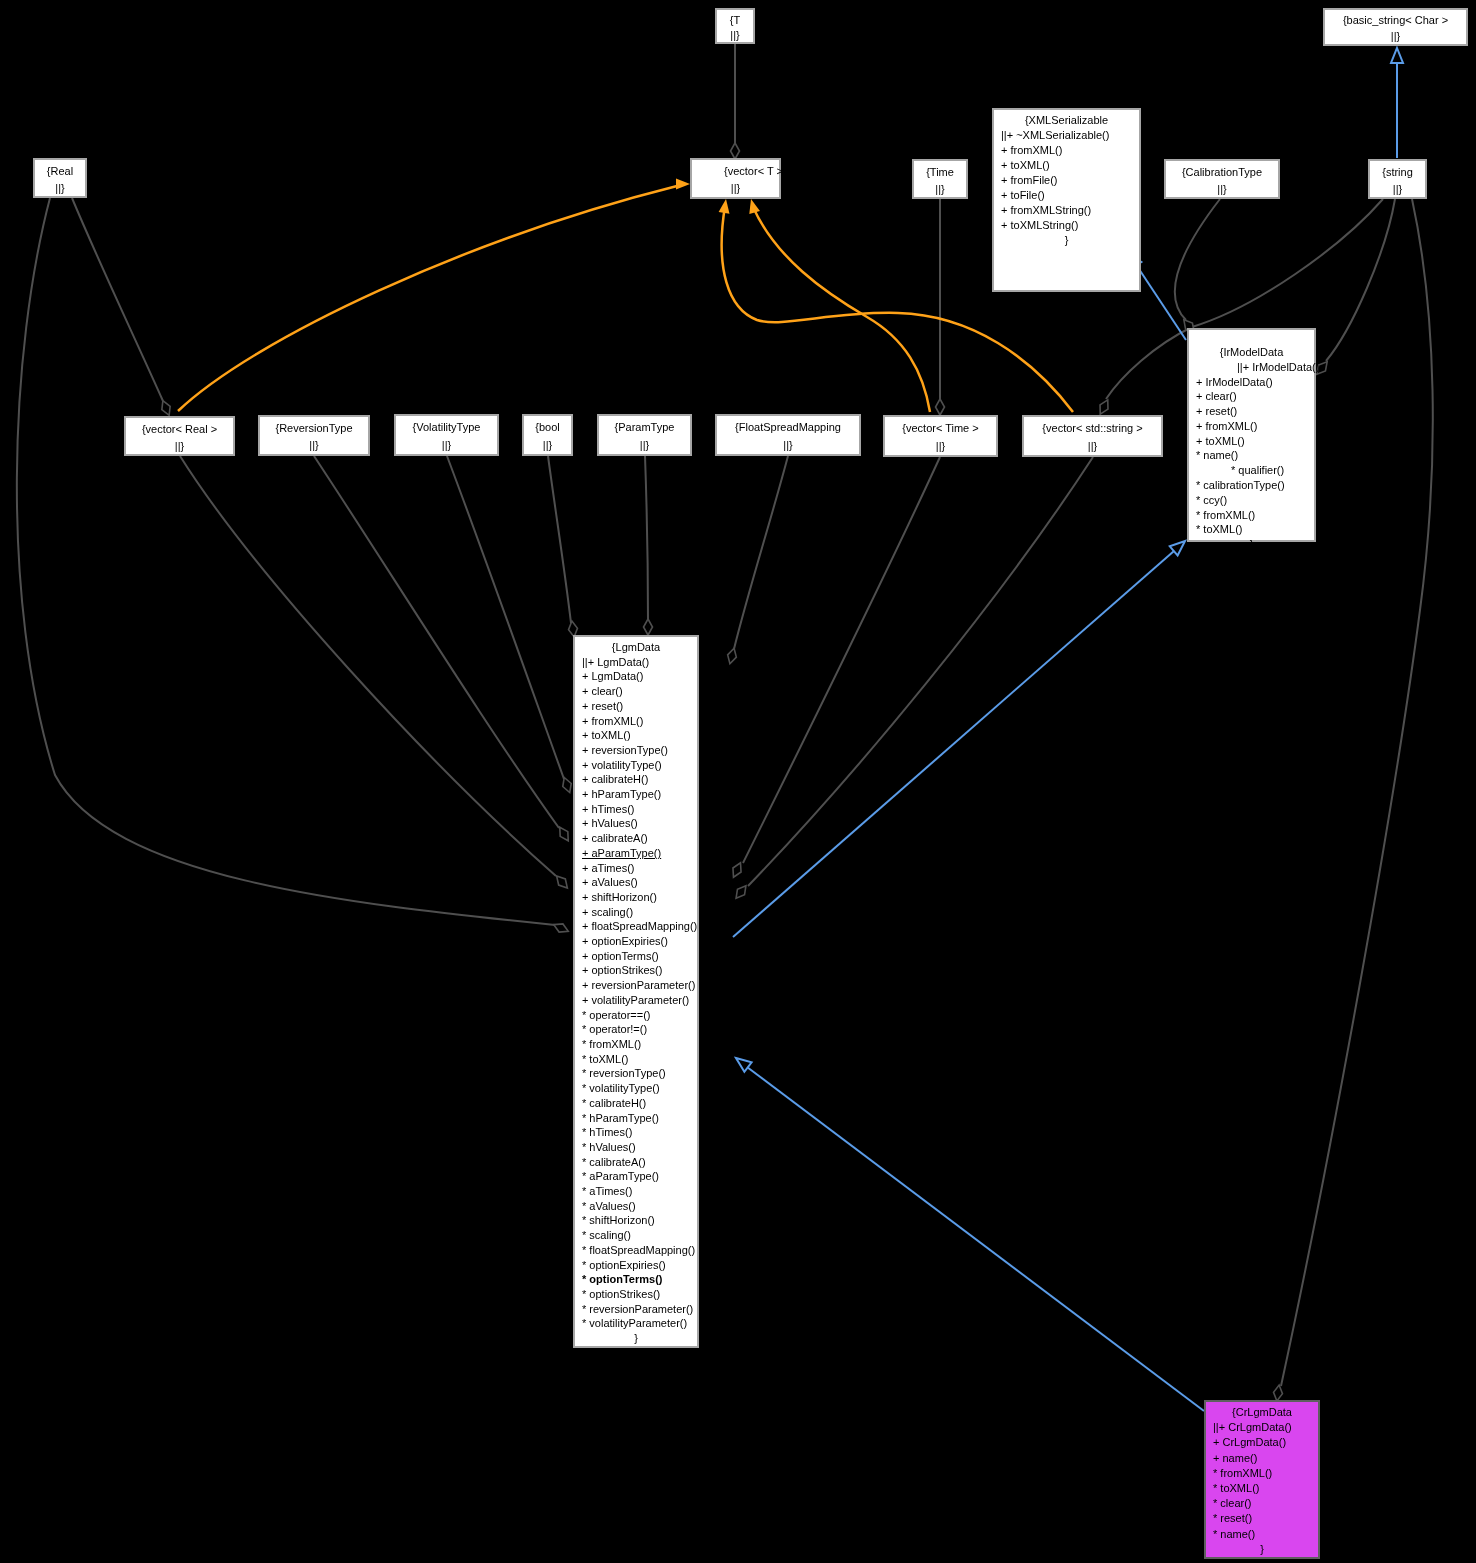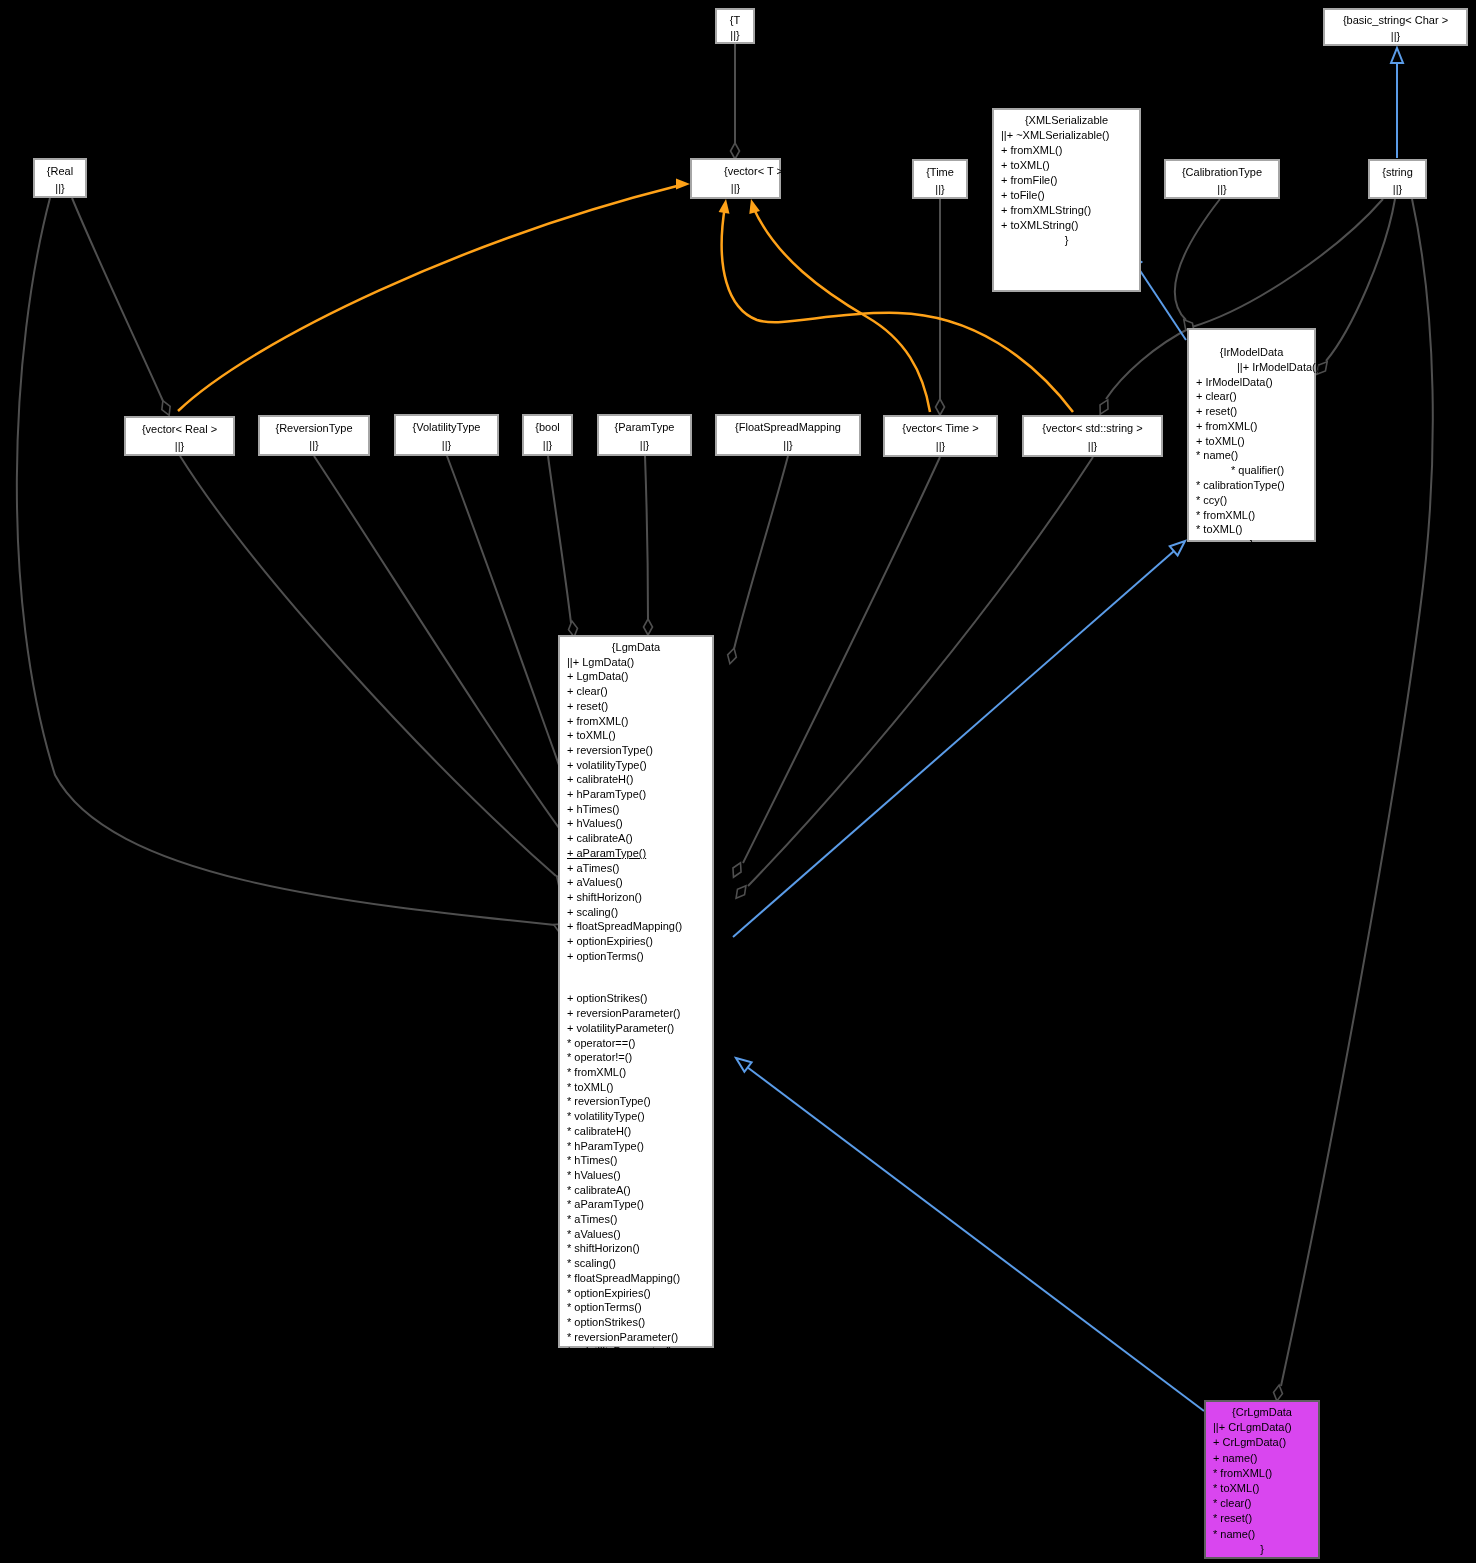--- a/index.html
+++ b/index.html
@@ -162,21 +162,21 @@
         <div class="nline left" style="line-height: 14.79px; height: 14.79px;">+ fromXML()</div>
         <div class="nline left" style="line-height: 14.79px; height: 14.79px;">+ toXML()</div>
         <div class="nline left" style="line-height: 14.79px; height: 14.79px;">* name()</div>
         <div class="nline left" style="line-height: 14.79px; height: 14.79px; padding-left: 42px;">* qualifier()</div>
         <div class="nline left" style="line-height: 14.79px; height: 14.79px;">* calibrationType()</div>
         <div class="nline left" style="line-height: 14.79px; height: 14.79px;">* ccy()</div>
         <div class="nline left" style="line-height: 14.79px; height: 14.79px;">* fromXML()</div>
         <div class="nline left" style="line-height: 14.79px; height: 14.79px;">* toXML()</div>
         <div class="nline center" style="line-height: 14.79px; height: 14.79px;">}</div>
       </div>
-      <div class="uml-node" style="left: 558px; top: 635px; width: 156px; height: 713px;">
+      <div class="uml-node" style="left: 573px; top: 635px; width: 126px; height: 713px;">
         <div class="nline center" style="line-height: 14.71px; height: 14.71px;">{LgmData</div>
         <div class="nline left" style="line-height: 14.71px; height: 14.71px;">||+ LgmData()</div>
         <div class="nline left" style="line-height: 14.71px; height: 14.71px;">+ LgmData()</div>
         <div class="nline left" style="line-height: 14.71px; height: 14.71px;">+ clear()</div>
         <div class="nline left" style="line-height: 14.71px; height: 14.71px;">+ reset()</div>
         <div class="nline left" style="line-height: 14.71px; height: 14.71px;">+ fromXML()</div>
         <div class="nline left" style="line-height: 14.71px; height: 14.71px;">+ toXML()</div>
         <div class="nline left" style="line-height: 14.71px; height: 14.71px;">+ reversionType()</div>
         <div class="nline left" style="line-height: 14.71px; height: 14.71px;">+ volatilityType()</div>
         <div class="nline left" style="line-height: 14.71px; height: 14.71px;">+ calibrateH()</div>
@@ -185,42 +185,42 @@
         <div class="nline left" style="line-height: 14.71px; height: 14.71px;">+ hValues()</div>
         <div class="nline left" style="line-height: 14.71px; height: 14.71px;">+ calibrateA()</div>
         <div class="nline left" style="line-height: 14.71px; height: 14.71px; text-decoration: underline;">+ aParamType()</div>
         <div class="nline left" style="line-height: 14.71px; height: 14.71px;">+ aTimes()</div>
         <div class="nline left" style="line-height: 14.71px; height: 14.71px;">+ aValues()</div>
         <div class="nline left" style="line-height: 14.71px; height: 14.71px;">+ shiftHorizon()</div>
         <div class="nline left" style="line-height: 14.71px; height: 14.71px;">+ scaling()</div>
         <div class="nline left" style="line-height: 14.71px; height: 14.71px;">+ floatSpreadMapping()</div>
         <div class="nline left" style="line-height: 14.71px; height: 14.71px;">+ optionExpiries()</div>
         <div class="nline left" style="line-height: 14.71px; height: 14.71px;">+ optionTerms()</div>
-        <div class="nline left" style="line-height: 14.71px; height: 14.71px; margin-top: 28px;">+ optionStrikes()</div>
+        <div class="nline left" style="line-height: 14.71px; height: 14.71px;">+ optionStrikes()</div>
         <div class="nline left" style="line-height: 14.71px; height: 14.71px;">+ reversionParameter()</div>
         <div class="nline left" style="line-height: 14.71px; height: 14.71px;">+ volatilityParameter()</div>
         <div class="nline left" style="line-height: 14.71px; height: 14.71px;">* operator==()</div>
         <div class="nline left" style="line-height: 14.71px; height: 14.71px;">* operator!=()</div>
         <div class="nline left" style="line-height: 14.71px; height: 14.71px;">* fromXML()</div>
         <div class="nline left" style="line-height: 14.71px; height: 14.71px;">* toXML()</div>
         <div class="nline left" style="line-height: 14.71px; height: 14.71px;">* reversionType()</div>
         <div class="nline left" style="line-height: 14.71px; height: 14.71px;">* volatilityType()</div>
         <div class="nline left" style="line-height: 14.71px; height: 14.71px;">* calibrateH()</div>
         <div class="nline left" style="line-height: 14.71px; height: 14.71px;">* hParamType()</div>
         <div class="nline left" style="line-height: 14.71px; height: 14.71px;">* hTimes()</div>
         <div class="nline left" style="line-height: 14.71px; height: 14.71px;">* hValues()</div>
         <div class="nline left" style="line-height: 14.71px; height: 14.71px;">* calibrateA()</div>
         <div class="nline left" style="line-height: 14.71px; height: 14.71px;">* aParamType()</div>
         <div class="nline left" style="line-height: 14.71px; height: 14.71px;">* aTimes()</div>
         <div class="nline left" style="line-height: 14.71px; height: 14.71px;">* aValues()</div>
         <div class="nline left" style="line-height: 14.71px; height: 14.71px;">* shiftHorizon()</div>
         <div class="nline left" style="line-height: 14.71px; height: 14.71px;">* scaling()</div>
         <div class="nline left" style="line-height: 14.71px; height: 14.71px;">* floatSpreadMapping()</div>
         <div class="nline left" style="line-height: 14.71px; height: 14.71px;">* optionExpiries()</div>
-        <div class="nline left" style="line-height: 14.71px; height: 14.71px;">* optionTerms()</div>
+        <div class="nline left" style="line-height: 14.71px; height: 14.71px; font-weight: bold;">* optionTerms()</div>
         <div class="nline left" style="line-height: 14.71px; height: 14.71px;">* optionStrikes()</div>
         <div class="nline left" style="line-height: 14.71px; height: 14.71px;">* reversionParameter()</div>
         <div class="nline left" style="line-height: 14.71px; height: 14.71px;">* volatilityParameter()</div>
         <div class="nline center" style="line-height: 14.71px; height: 14.71px;">}</div>
       </div>
       <div class="uml-node highlight" style="left: 1204px; top: 1400px; width: 116px; height: 159px;">
         <div class="nline center" style="line-height: 15.2px; height: 15.2px;">{CrLgmData</div>
         <div class="nline left" style="line-height: 15.2px; height: 15.2px;">||+ CrLgmData()</div>
         <div class="nline left" style="line-height: 15.2px; height: 15.2px;">+ CrLgmData()</div>
         <div class="nline left" style="line-height: 15.2px; height: 15.2px;">+ name()</div>

